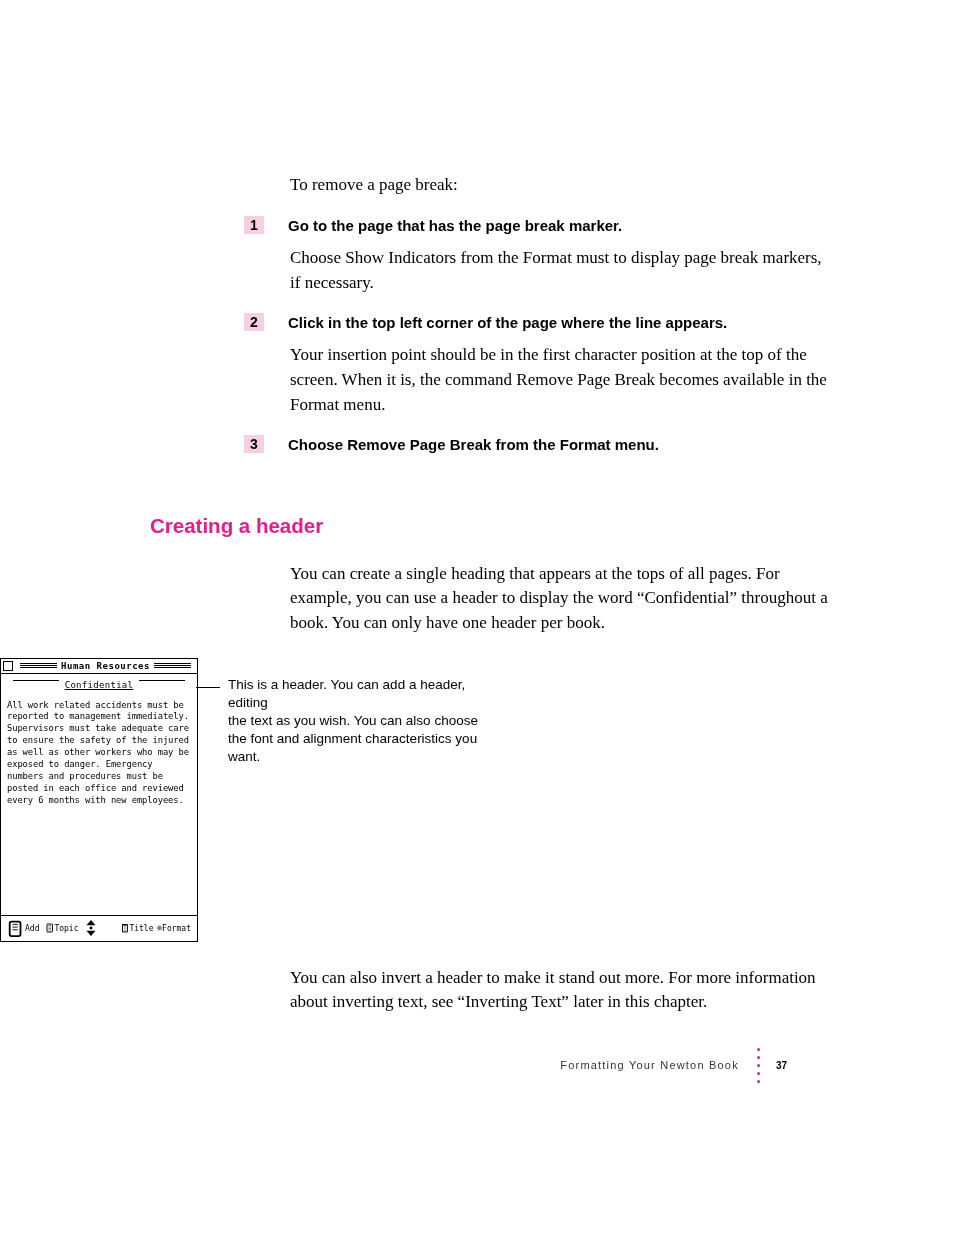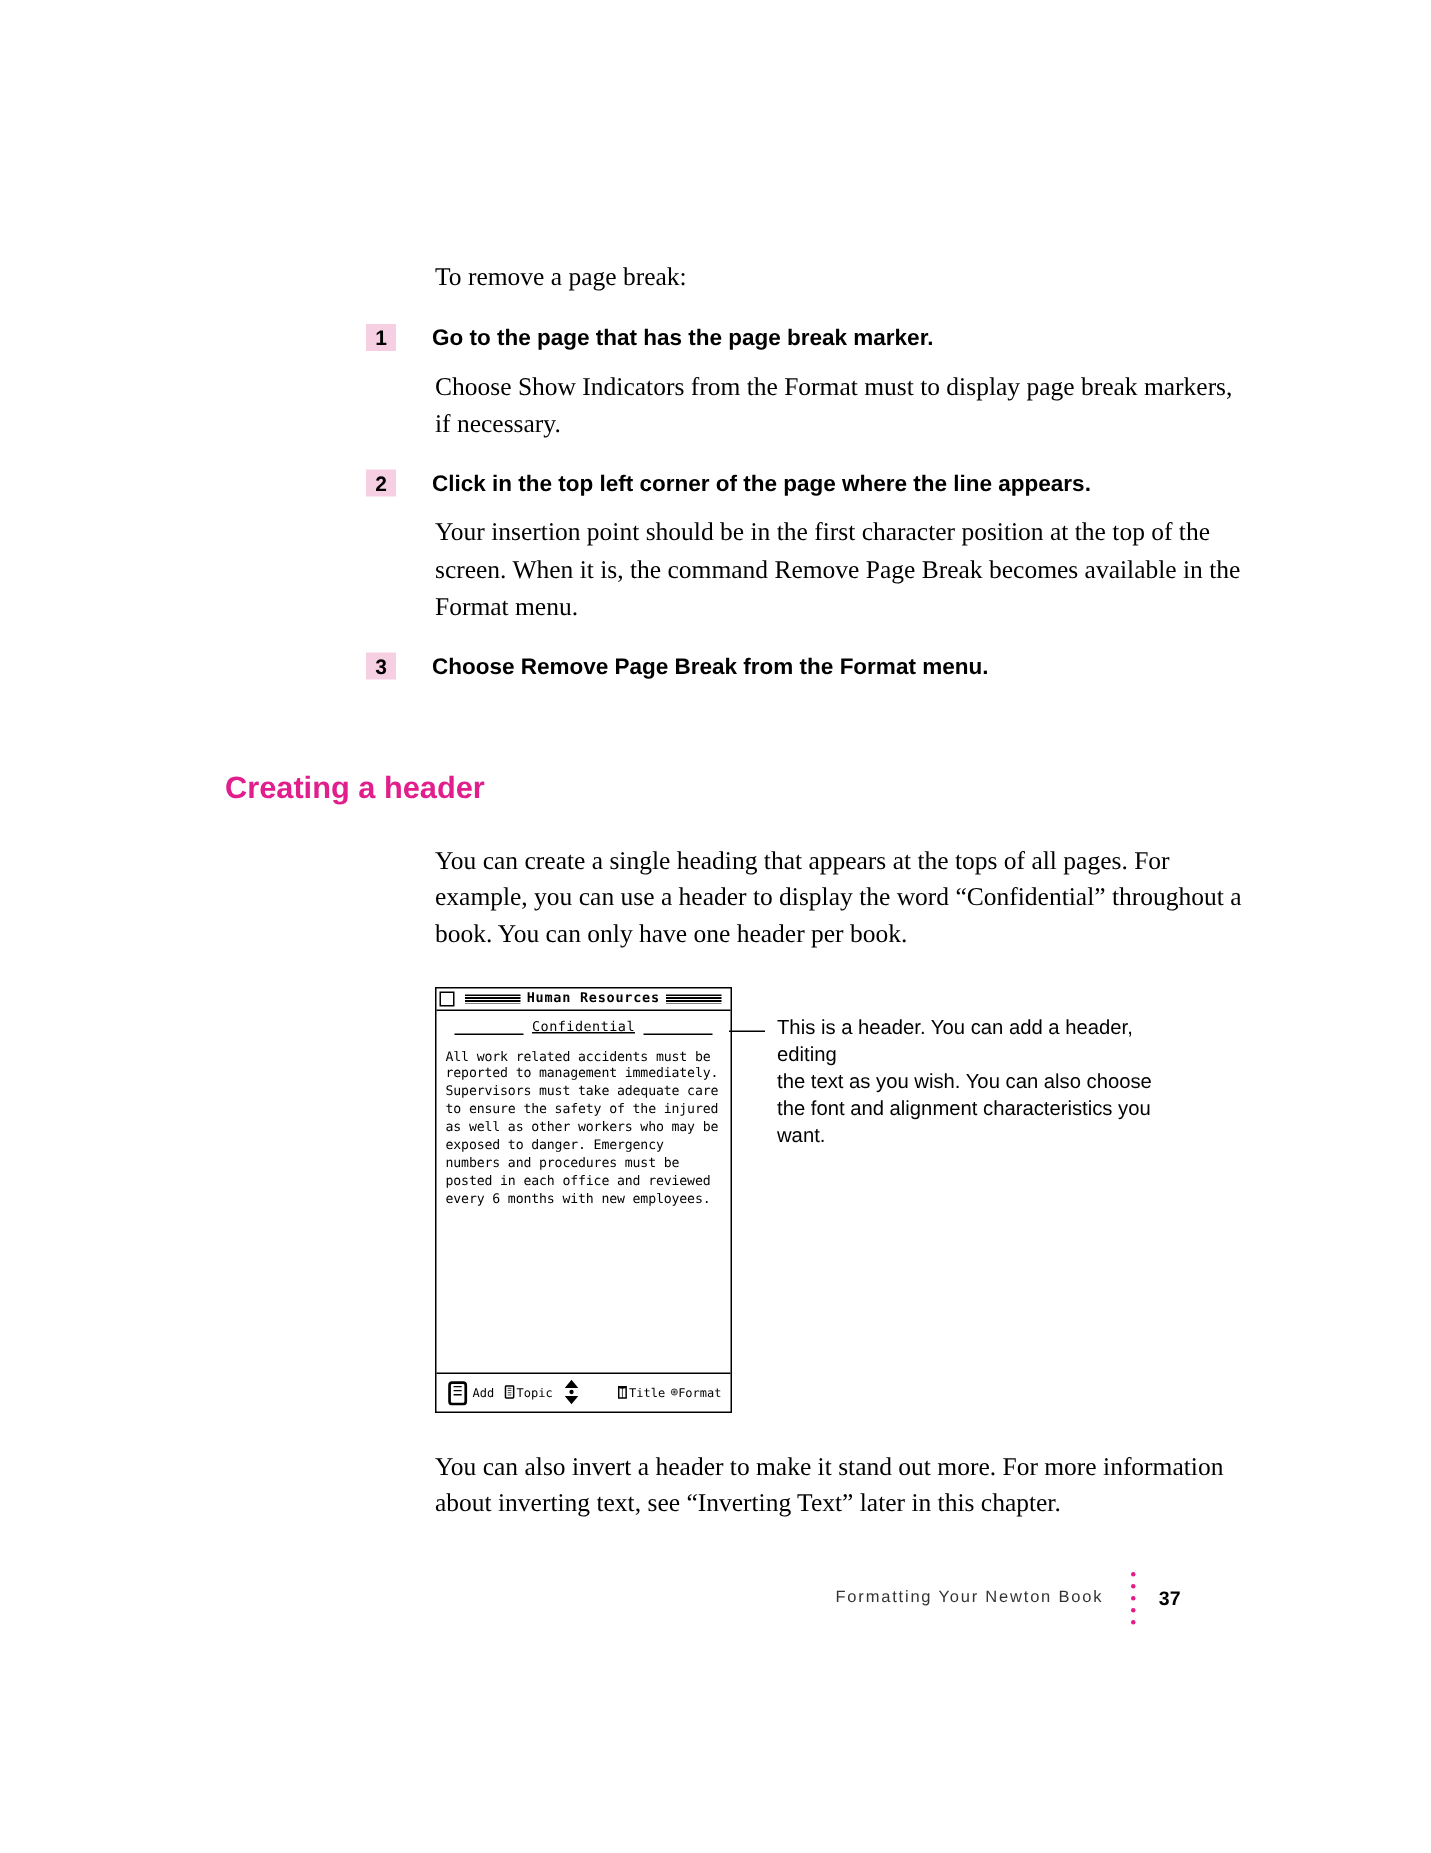--- a/index.html
+++ b/index.html
@@ -63,21 +63,20 @@
     font-size: 20.5px;
     color: #e01e8c;
     margin-left: 150px;
     margin-top: 58px;
     margin-bottom: 24px;
   }
   
   .illust-row {
     display: flex;
     align-items: flex-start;
-    margin-left: 290px;
     margin-top: 22px;
     margin-bottom: 24px;
   }
   .newton-window {
     width: 198px;
     border: 1px solid #000;
     box-sizing: border-box;
     font-family: "Lucida Console", Monaco, monospace;
     display: flex;
     flex-direction: column;
@@ -104,21 +103,21 @@
     flex: 1 1 auto;
     background: repeating-linear-gradient(to bottom, #000 0 1px, #fff 1px 2px);
     margin: 0 4px;
   }
   .nw-ttl {
     flex: 0 0 auto;
     font-family: "Lucida Console", Monaco, monospace;
   }
   .nw-header-row {
     display: flex;
-    align-items: flex-end;
+    align-items: flex-start;
     padding: 6px 6px 4px 6px;
   }
   .nw-header-line {
     border-top: 1px solid #000;
     flex: 1 1 auto;
     height: 0;
     margin: 0 6px;
   }
   .nw-header-text {
     font-size: 9px;
@@ -190,21 +189,21 @@
     margin-right: 16px;
   }
   .footer-dot {
     width: 3px;
     height: 3px;
     background: #e01e8c;
     margin: 2.5px 0;
     border-radius: 50%;
   }
   .footer-page {
-    font-size: 13px;
+    font-size: 10px;
     font-weight: bold;
     color: #000;
   }
 </style>
 </head>
 <body>
 
 <div class="page">
   <div class="content">
 

